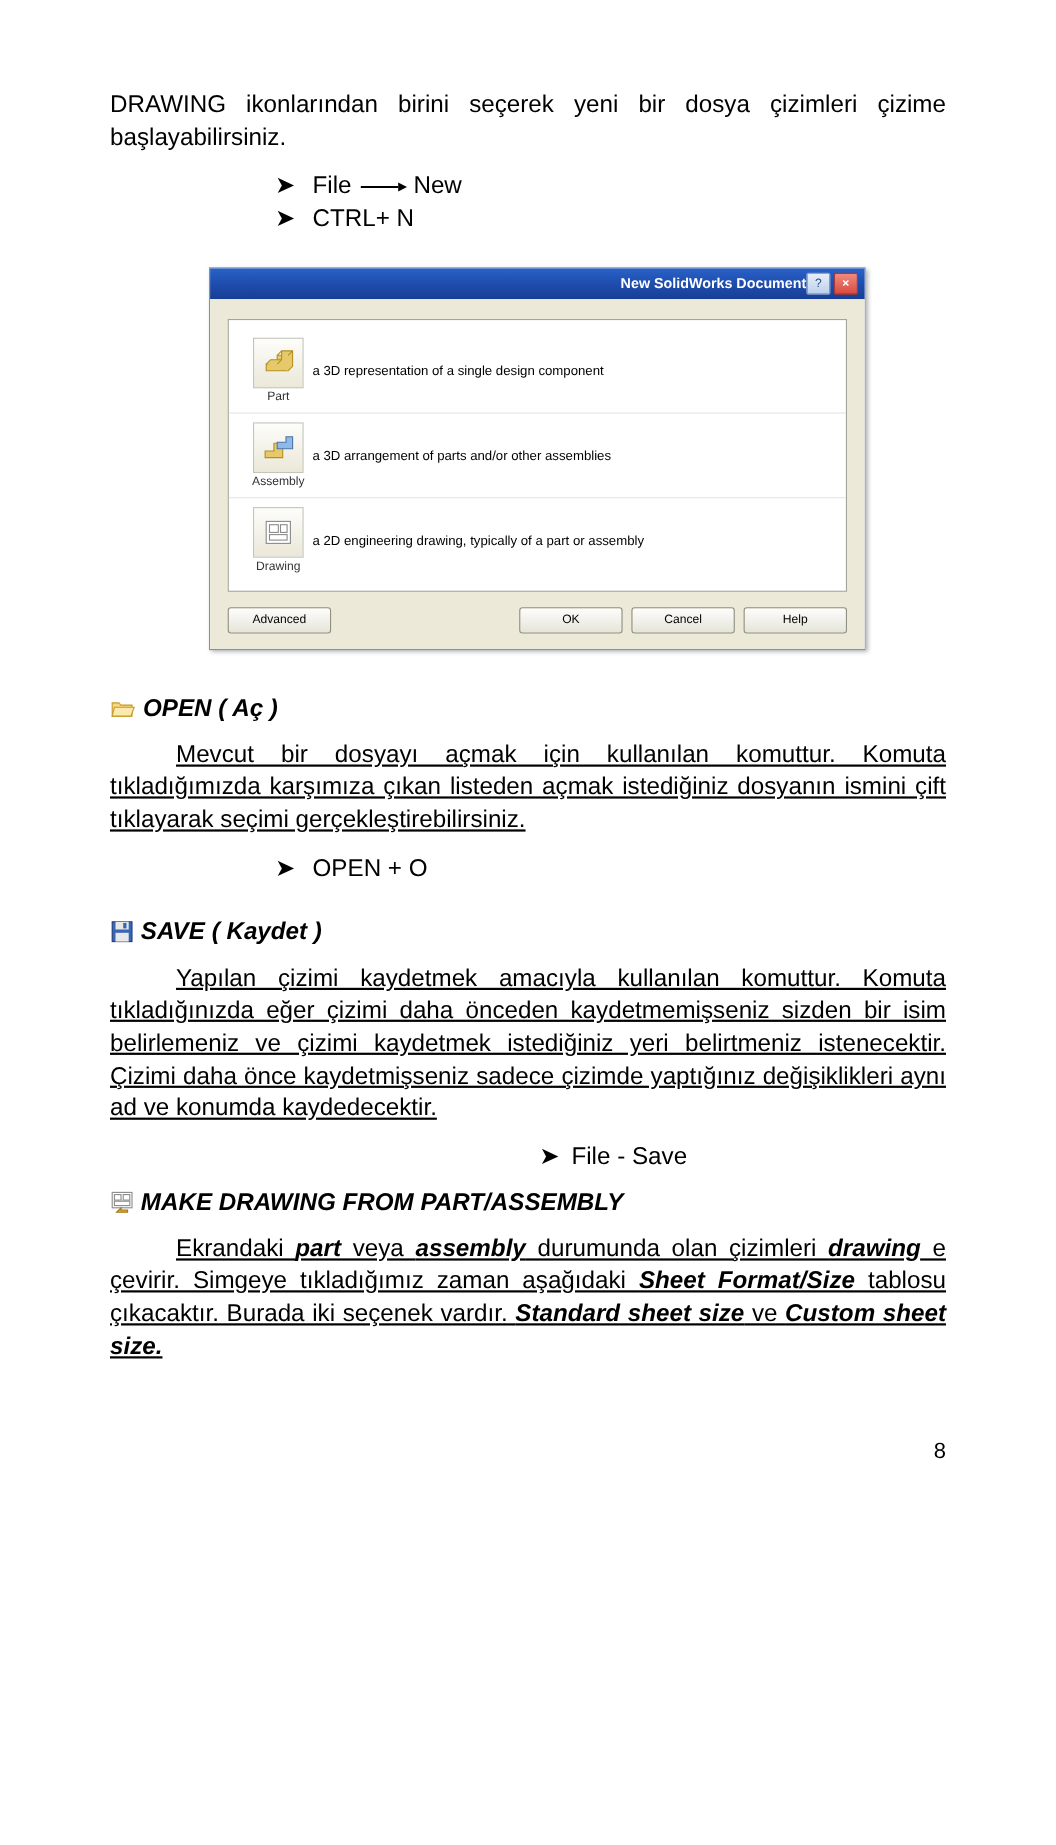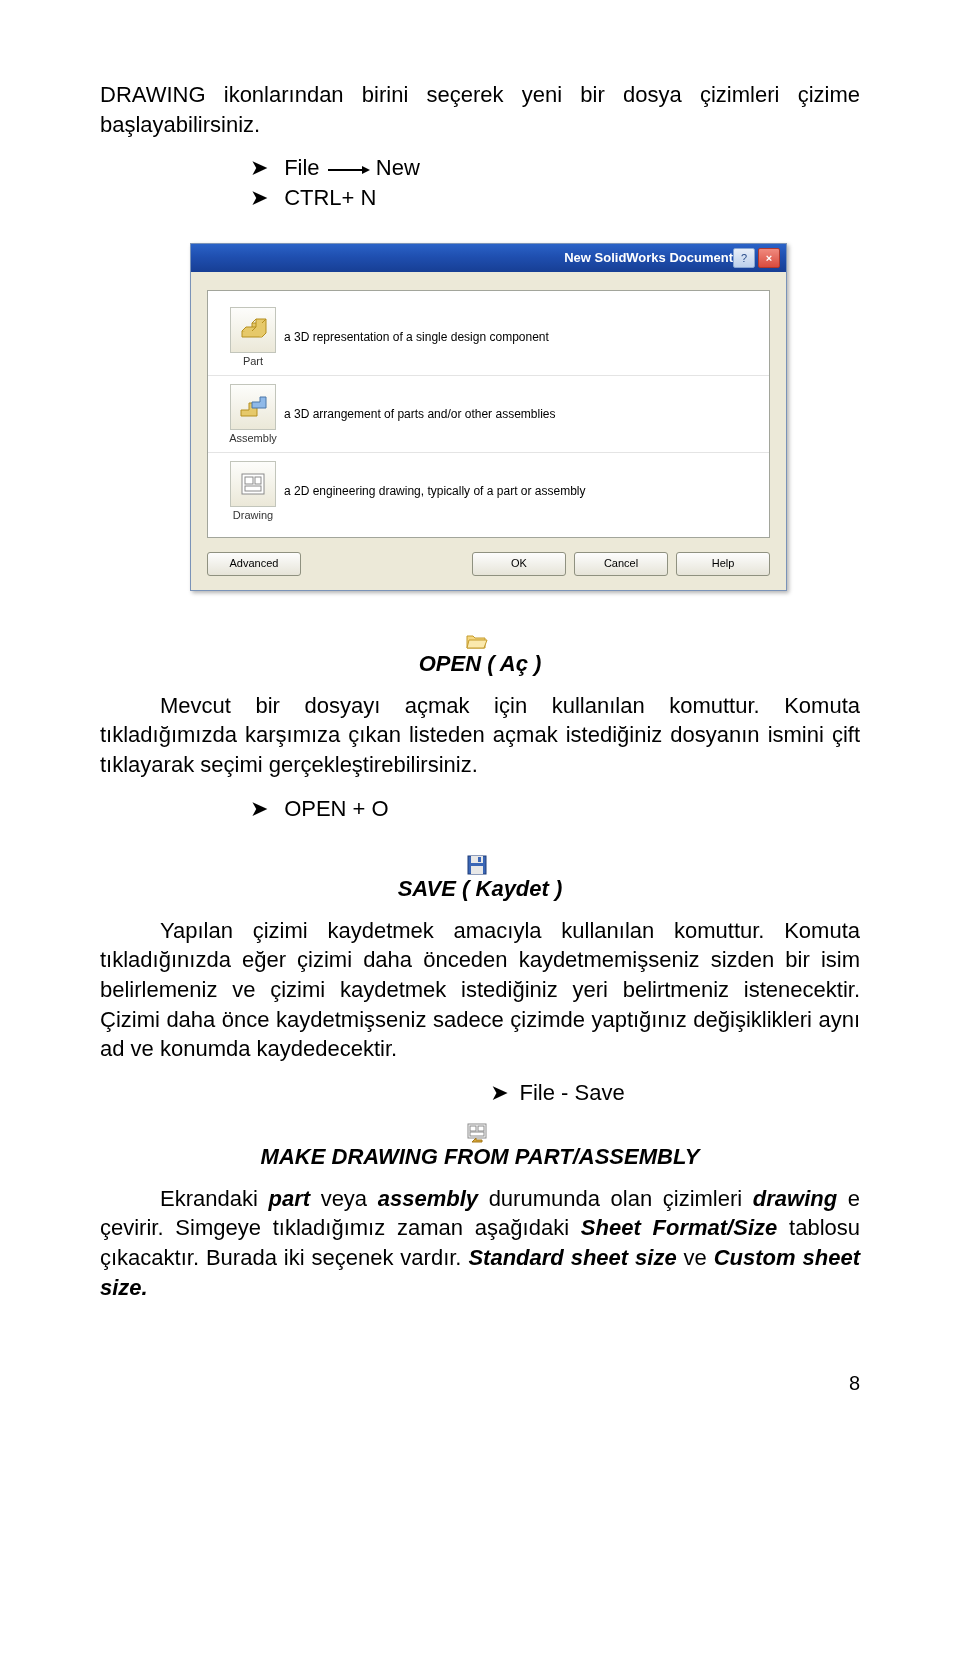--- a/index.html
+++ b/index.html
@@ -14,20 +14,21 @@
     padding: 80px 100px 40px 100px;
   }
   .para {
     font-size: 22px;
     line-height: 1.35;
     text-align: justify;
     margin: 0 0 14px 0;
   }
   .indent {
     text-indent: 60px;
+    text-decoration: underline;
   }
   .bullets {
     margin: 0 0 30px 0;
     padding: 0 0 0 150px;
   }
   .bullet-line {
     font-size: 22px;
     line-height: 1.35;
     margin: 0;
   }
@@ -142,21 +143,20 @@
     gap: 8px;
     align-items: center;
   }
   .section-head {
     font-size: 22px;
     font-weight: bold;
     font-style: italic;
     margin: 10px 0 14px 0;
     display: flex;
     align-items: center;
-    flex-direction: column;
   }
   .head-icon {
     display: inline-flex;
     margin-right: 6px;
   }
   .pagenum {
     text-align: right;
     font-size: 20px;
     margin-top: 70px;
   }

